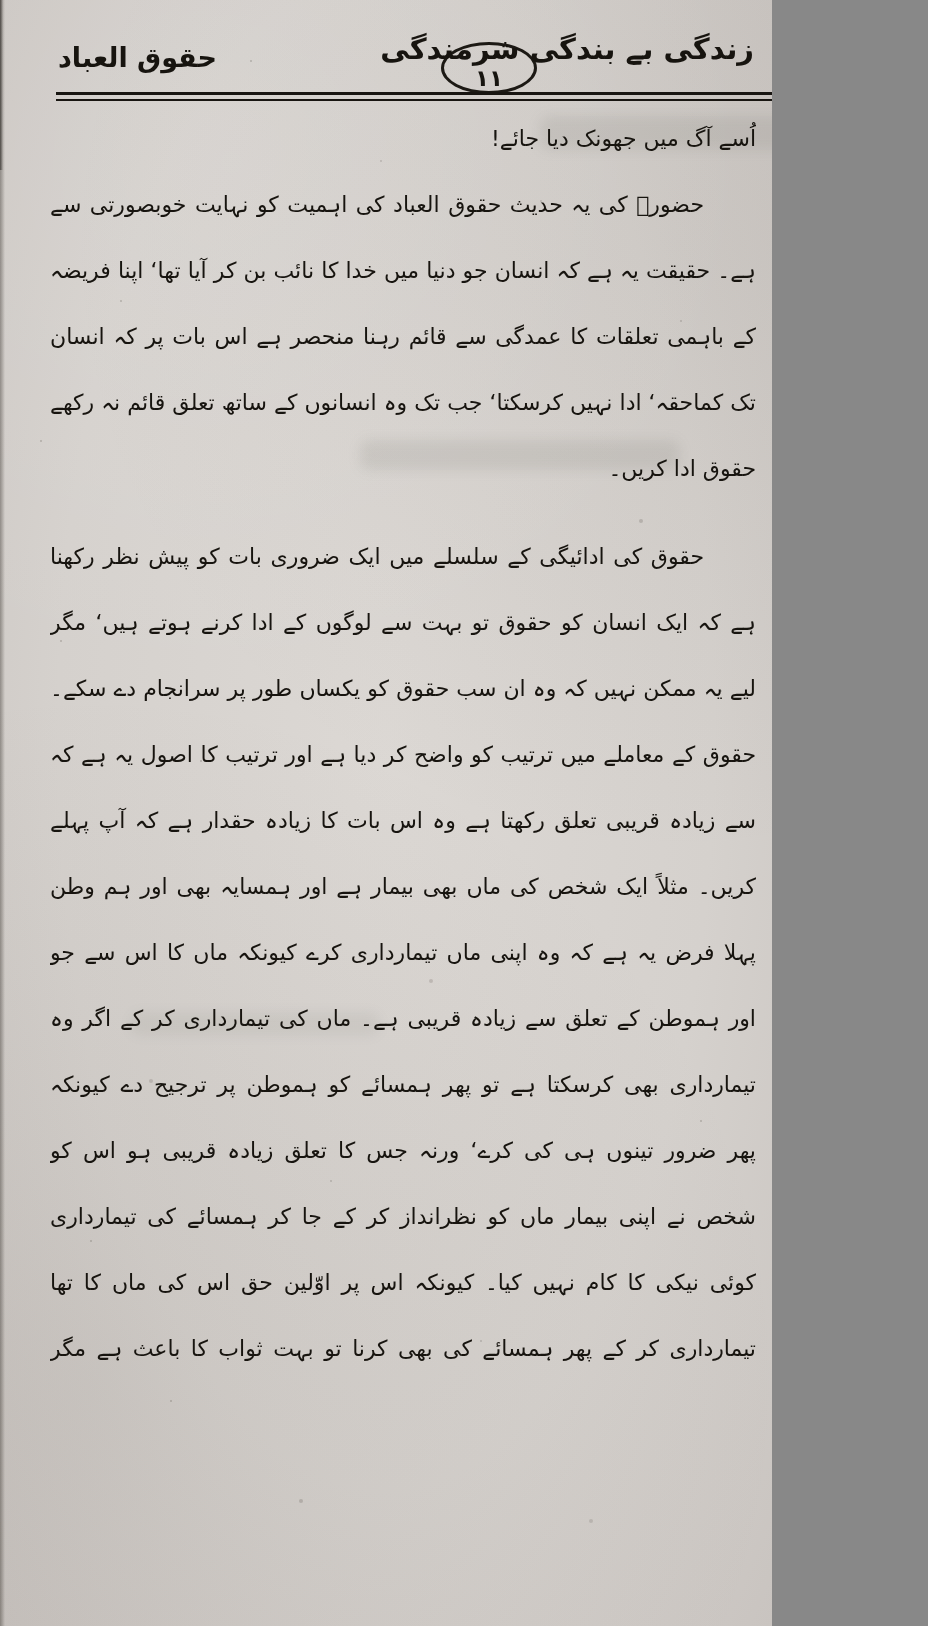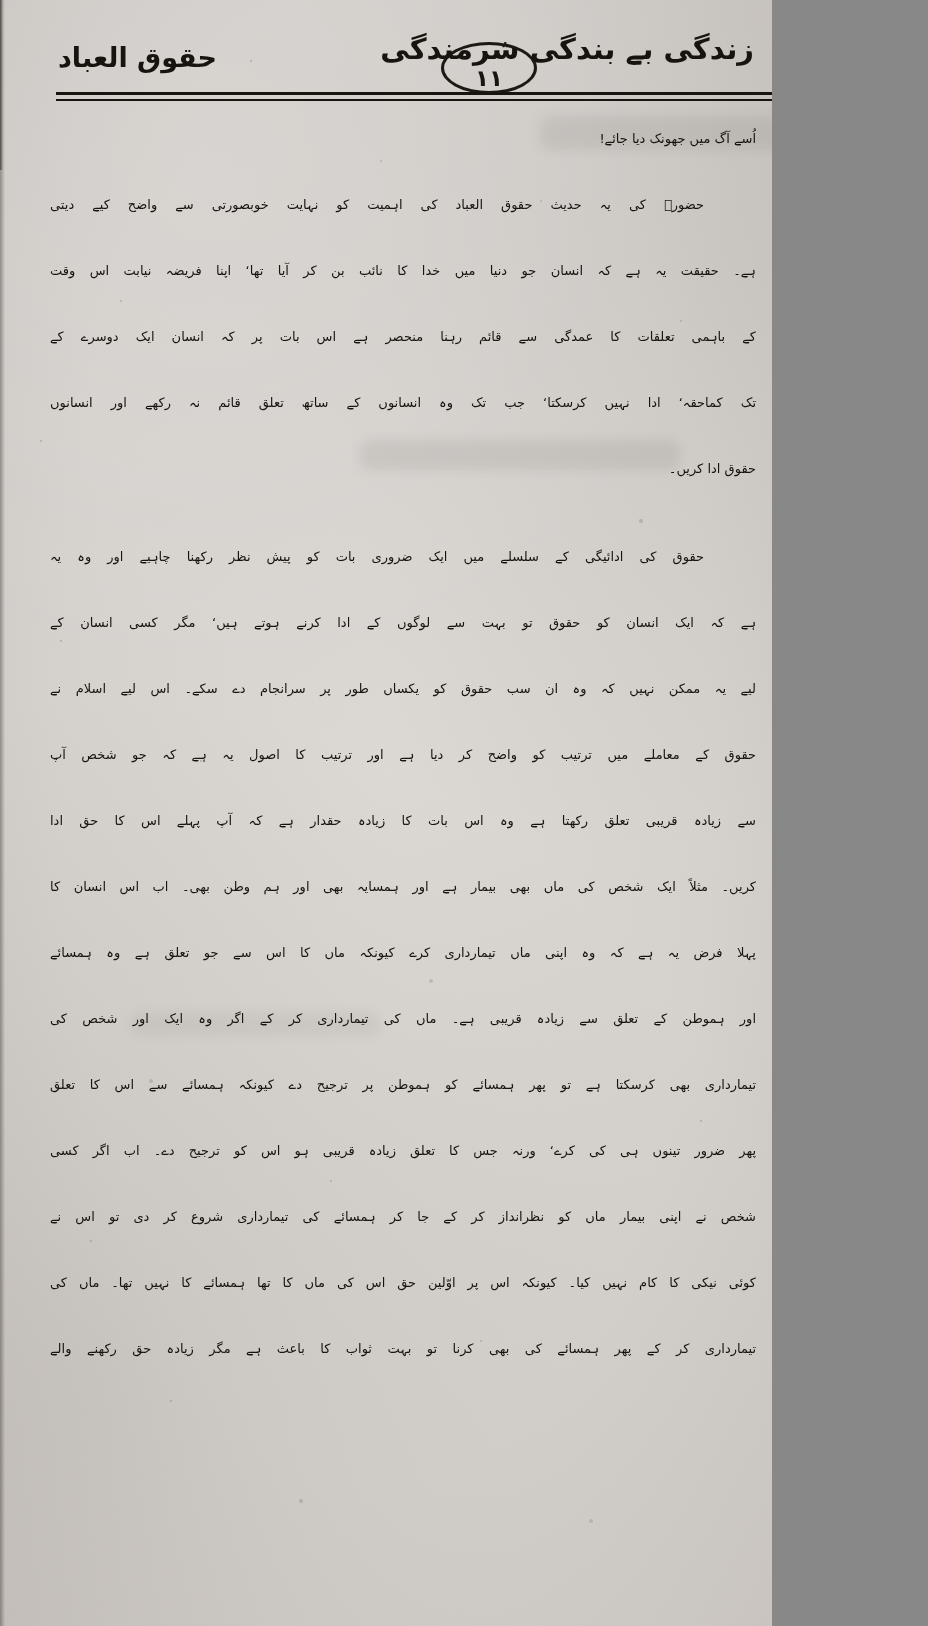--- a/index.html
+++ b/index.html
@@ -42,21 +42,21 @@
   .oval{position:absolute;left:441px;top:42px;width:90px;height:46px;
     border:3px solid #1c1914;border-radius:50%;
     display:flex;align-items:flex-end;justify-content:center;
     font-size:23px;font-weight:bold;}
   .rule{position:absolute;top:92px;left:56px;right:0;height:4px;
     border-top:3px solid #181511;border-bottom:2px solid #181511;}
   
   .text{position:absolute;top:106px;right:16px;left:50px;direction:rtl;}
   .para{margin:0;padding:0;}
   .para.p2{margin-top:22px;}
-  .line{margin:0;font-size:13px;line-height:66px;height:66px;overflow:hidden;
+  .line{margin:0;font-size:22px;line-height:66px;height:66px;overflow:hidden;
     text-align:justify;text-align-last:justify;}
   .line.short{text-align:right;text-align-last:right;}
   .line.indent{padding-right:52px;}
 </style>
 </head>
 <body>
 
 <div class="page">
 
   <div class="edge-left"></div>

